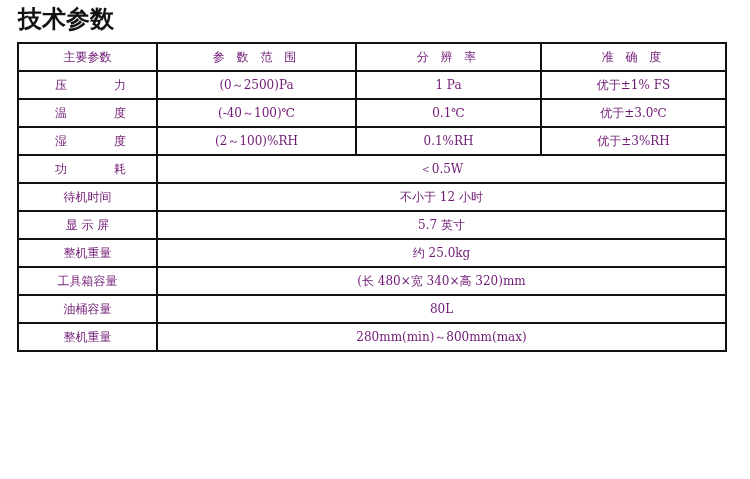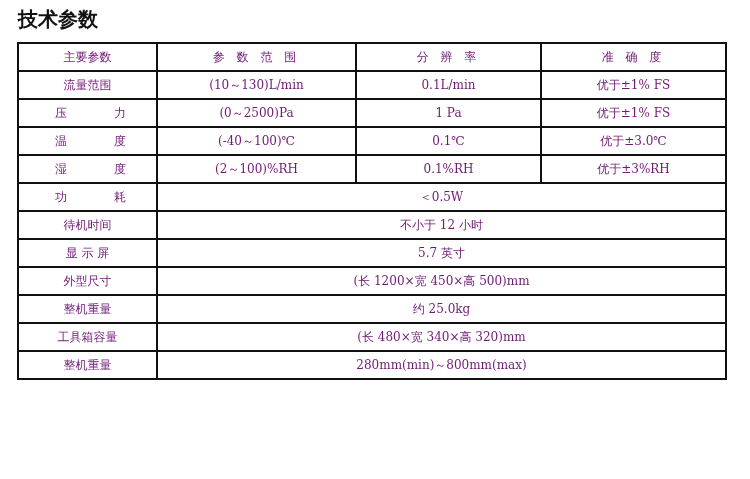--- a/index.html
+++ b/index.html
@@ -14,21 +14,21 @@
     overflow: hidden;
     font-family: "DejaVu Serif", "Liberation Serif", serif;
     color: #222222;
   }
   .title {
     position: absolute;
     left: 18px;
     top: 5px;
     font-family: "DejaVu Sans", "Liberation Sans", sans-serif;
     font-weight: bold;
-    font-size: 20px;
+    font-size: 24px;
     line-height: 28px;
     color: #111111;
     letter-spacing: 0px;
   }
   table.spec {
     position: absolute;
     left: 17px;
     top: 42px;
     width: 708px;
     border-collapse: collapse;
@@ -73,26 +73,20 @@
       <col class="c4">
   </colgroup>
   <tbody>
     <tr>
       <td>主要参数</td>
       <td class="head-cell">参 数 范 围</td>
       <td class="head-cell">分 辨 率</td>
       <td class="head-cell">准 确 度</td>
     </tr>
 
-    <tr>
-      <td>流量范围</td>
-      <td>(10～130)L/min</td>
-      <td>0.1L/min</td>
-      <td>优于±1% FS</td>
-    </tr>
 
     <tr>
       <td>
         <div class="spread">
           <span>压</span>
           <span>力</span>
         </div>
       </td>
       <td>(0～2500)Pa</td>
       <td>1 Pa</td>
@@ -136,35 +130,35 @@
     <tr>
       <td>待机时间</td>
       <td colspan="3">不小于 12 小时</td>
     </tr>
 
     <tr>
       <td>显 示 屏</td>
       <td colspan="3">5.7 英寸</td>
     </tr>
 
-    <tr>
-      <td>外型尺寸</td>
-      <td colspan="3">(长 1200×宽 450×高 500)mm</td>
-    </tr>
 
     <tr>
       <td>整机重量</td>
       <td colspan="3">约 25.0kg</td>
     </tr>
 
     <tr>
       <td>工具箱容量</td>
       <td colspan="3">(长 480×宽 340×高 320)mm</td>
     </tr>
 
+    <tr>
+      <td>油桶容量</td>
+      <td colspan="3">80L</td>
+    </tr>
 
     <tr>
       <td>整机重量</td>
       <td colspan="3">280mm(min)～800mm(max)</td>
     </tr>
 
   </tbody>
 </table>
 
 </body></html>

